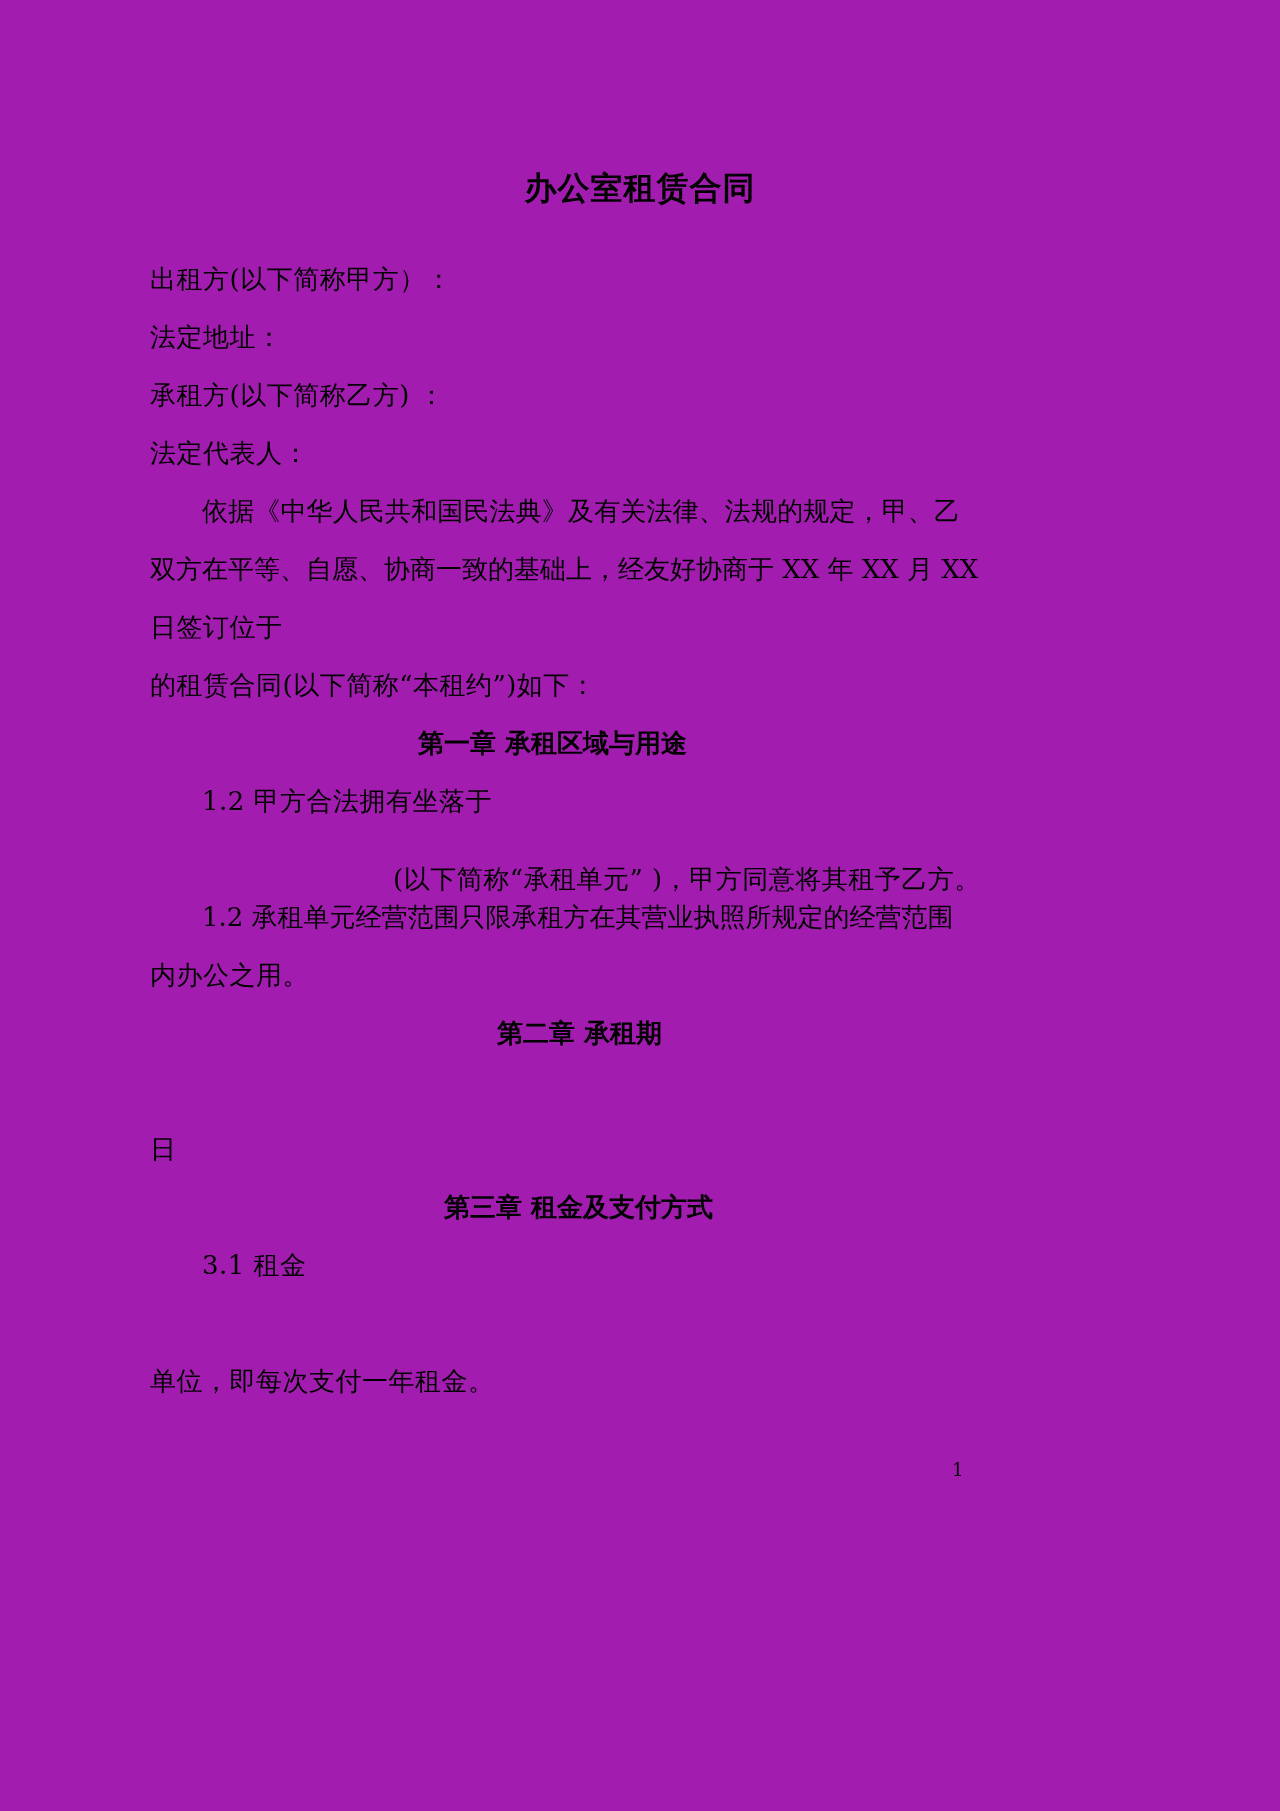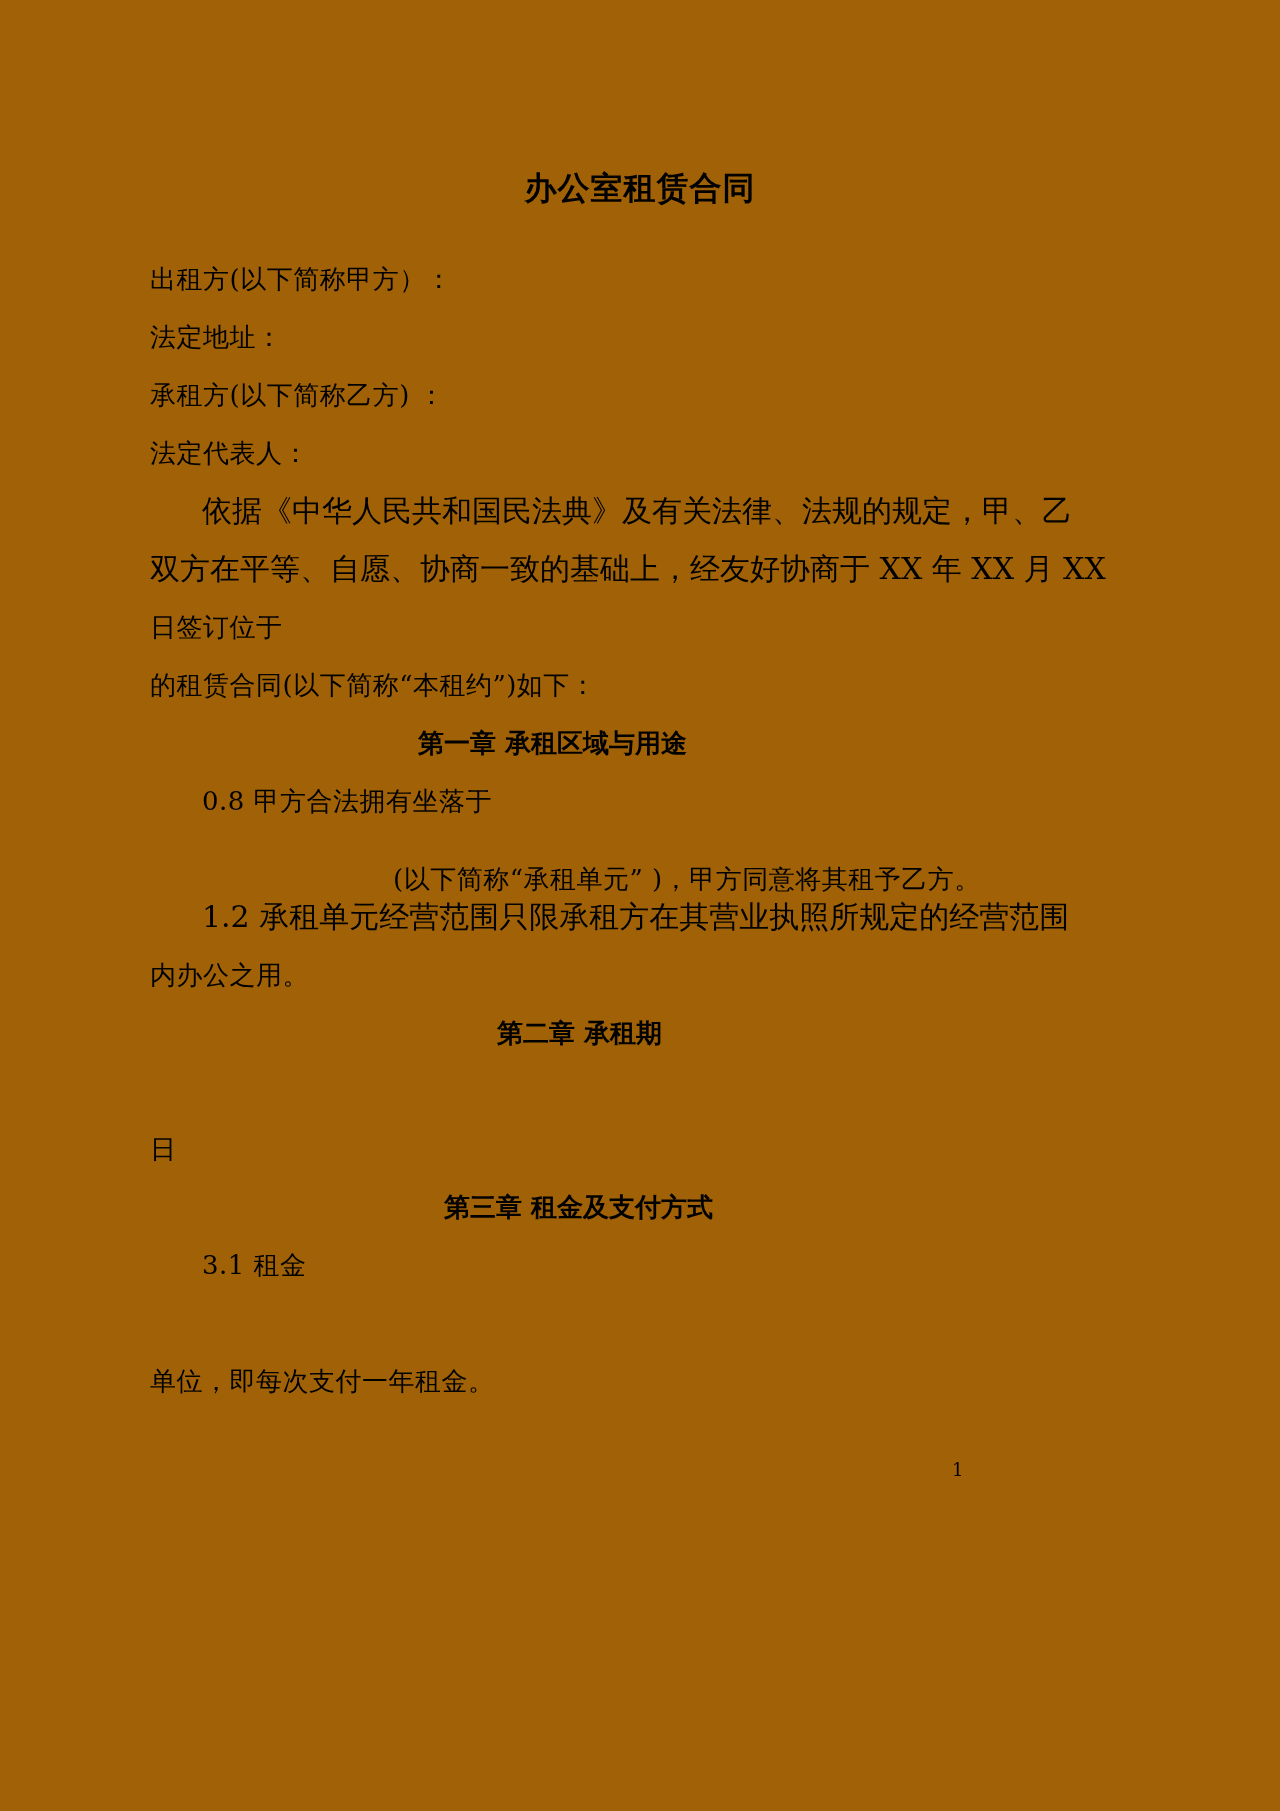--- a/index.html
+++ b/index.html
@@ -14,21 +14,21 @@
       overflow: hidden;
       font-family: "DejaVu Serif", "Liberation Serif", serif;
       color: #000000;
     }
     .page {
       position: absolute;
       left: 0;
       top: 0;
       width: 1280px;
       height: 1811px;
-      background: #a16207;
+      background: #a21caf;
     }
     .line {
       position: absolute;
       font-size: 26px;
       line-height: 34px;
       white-space: nowrap;
       letter-spacing: 0.5px;
     }
     .title {
       position: absolute;
@@ -43,21 +43,21 @@
     }
     .chapter {
       position: absolute;
       font-size: 26px;
       line-height: 34px;
       font-weight: bold;
       white-space: nowrap;
     }
     .justify {
       position: absolute;
-      font-size: 30px;
+      font-size: 26px;
       line-height: 34px;
       white-space: nowrap;
       text-align: justify;
       text-align-last: justify;
     }
     .page-number {
       position: absolute;
       left: 1100px;
       top: 1655px;
       font-size: 18px;
@@ -76,21 +76,21 @@
   <div class="line" style="left:150px; top:378px;">承租方(以下简称乙方) ：</div>
   <div class="line" style="left:150px; top:436px;">法定代表人：</div>
 
   <div class="justify" style="left:202px; top:494px; width:758px;">依据《中华人民共和国民法典》及有关法律、法规的规定，甲、乙</div>
   <div class="justify" style="left:150px; top:552px; width:812px;">双方在平等、自愿、协商一致的基础上，经友好协商于 XX 年 XX 月 XX</div>
   <div class="line" style="left:150px; top:610px;">日签订位于</div>
   <div class="line" style="left:150px; top:668px;">的租赁合同(以下简称“本租约”)如下：</div>
 
   <div class="chapter" style="left:418px; top:726px;">第一章  承租区域与用途</div>
 
-  <div class="line" style="left:202px; top:784px;">0.8  甲方合法拥有坐落于</div>
+  <div class="line" style="left:202px; top:784px;">1.2  甲方合法拥有坐落于</div>
   <div class="line" style="left:393px; top:842px;margin-top:20px;">(以下简称“承租单元” )，甲方同意将其租予乙方。</div>
 
   <div class="justify" style="left:202px; top:900px; width:748px;">1.2  承租单元经营范围只限承租方在其营业执照所规定的经营范围</div>
   <div class="line" style="left:150px; top:958px;">内办公之用。</div>
 
   <div class="chapter" style="left:497px; top:1016px;">第二章  承租期</div>
 
   <div class="line" style="left:150px; top:1132px;">日</div>
 
   <div class="chapter" style="left:444px; top:1190px;">第三章  租金及支付方式</div>

